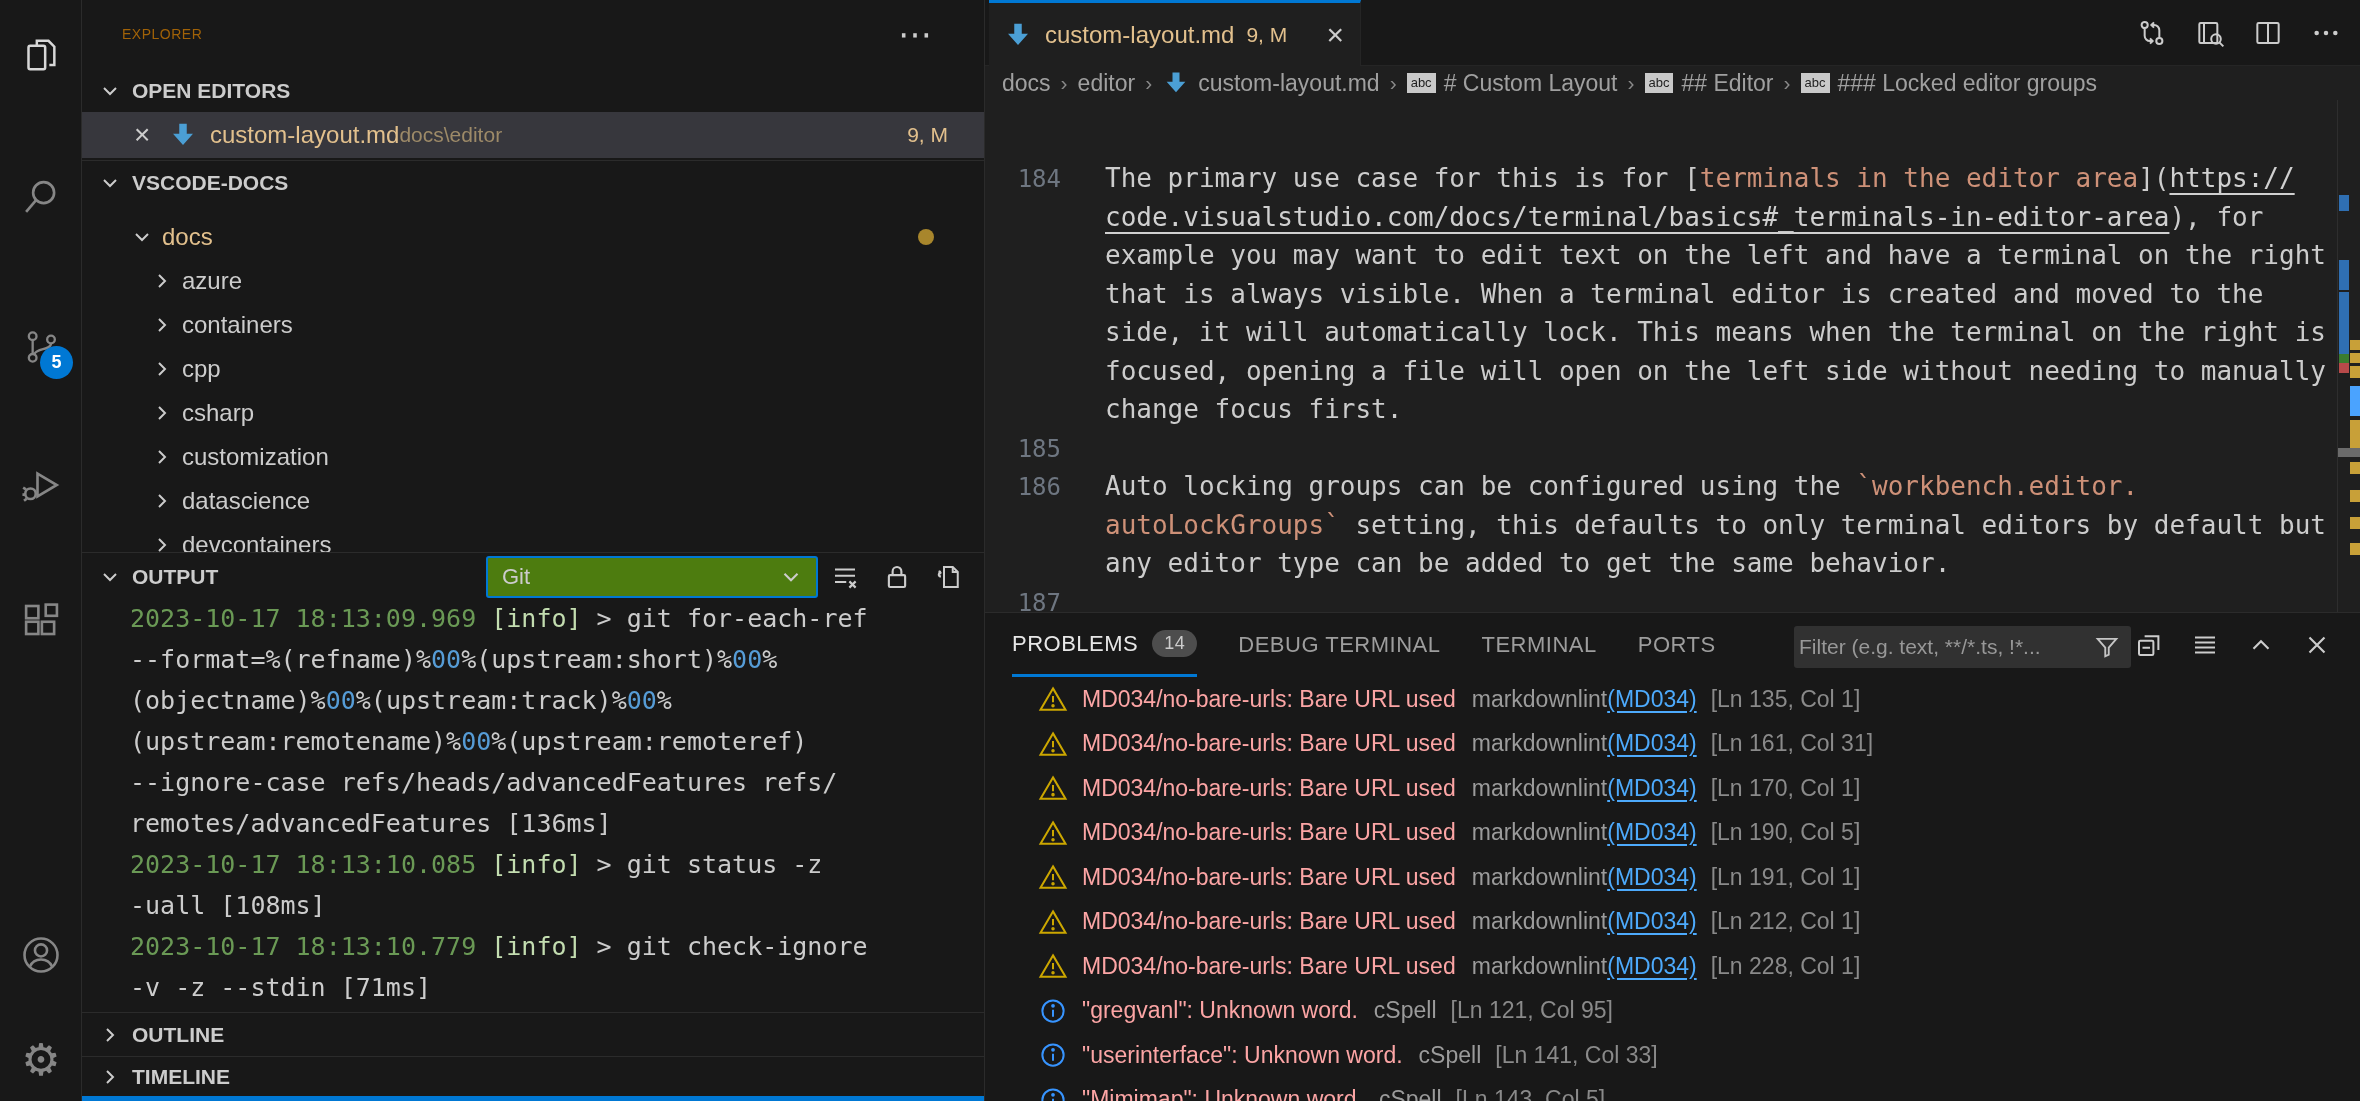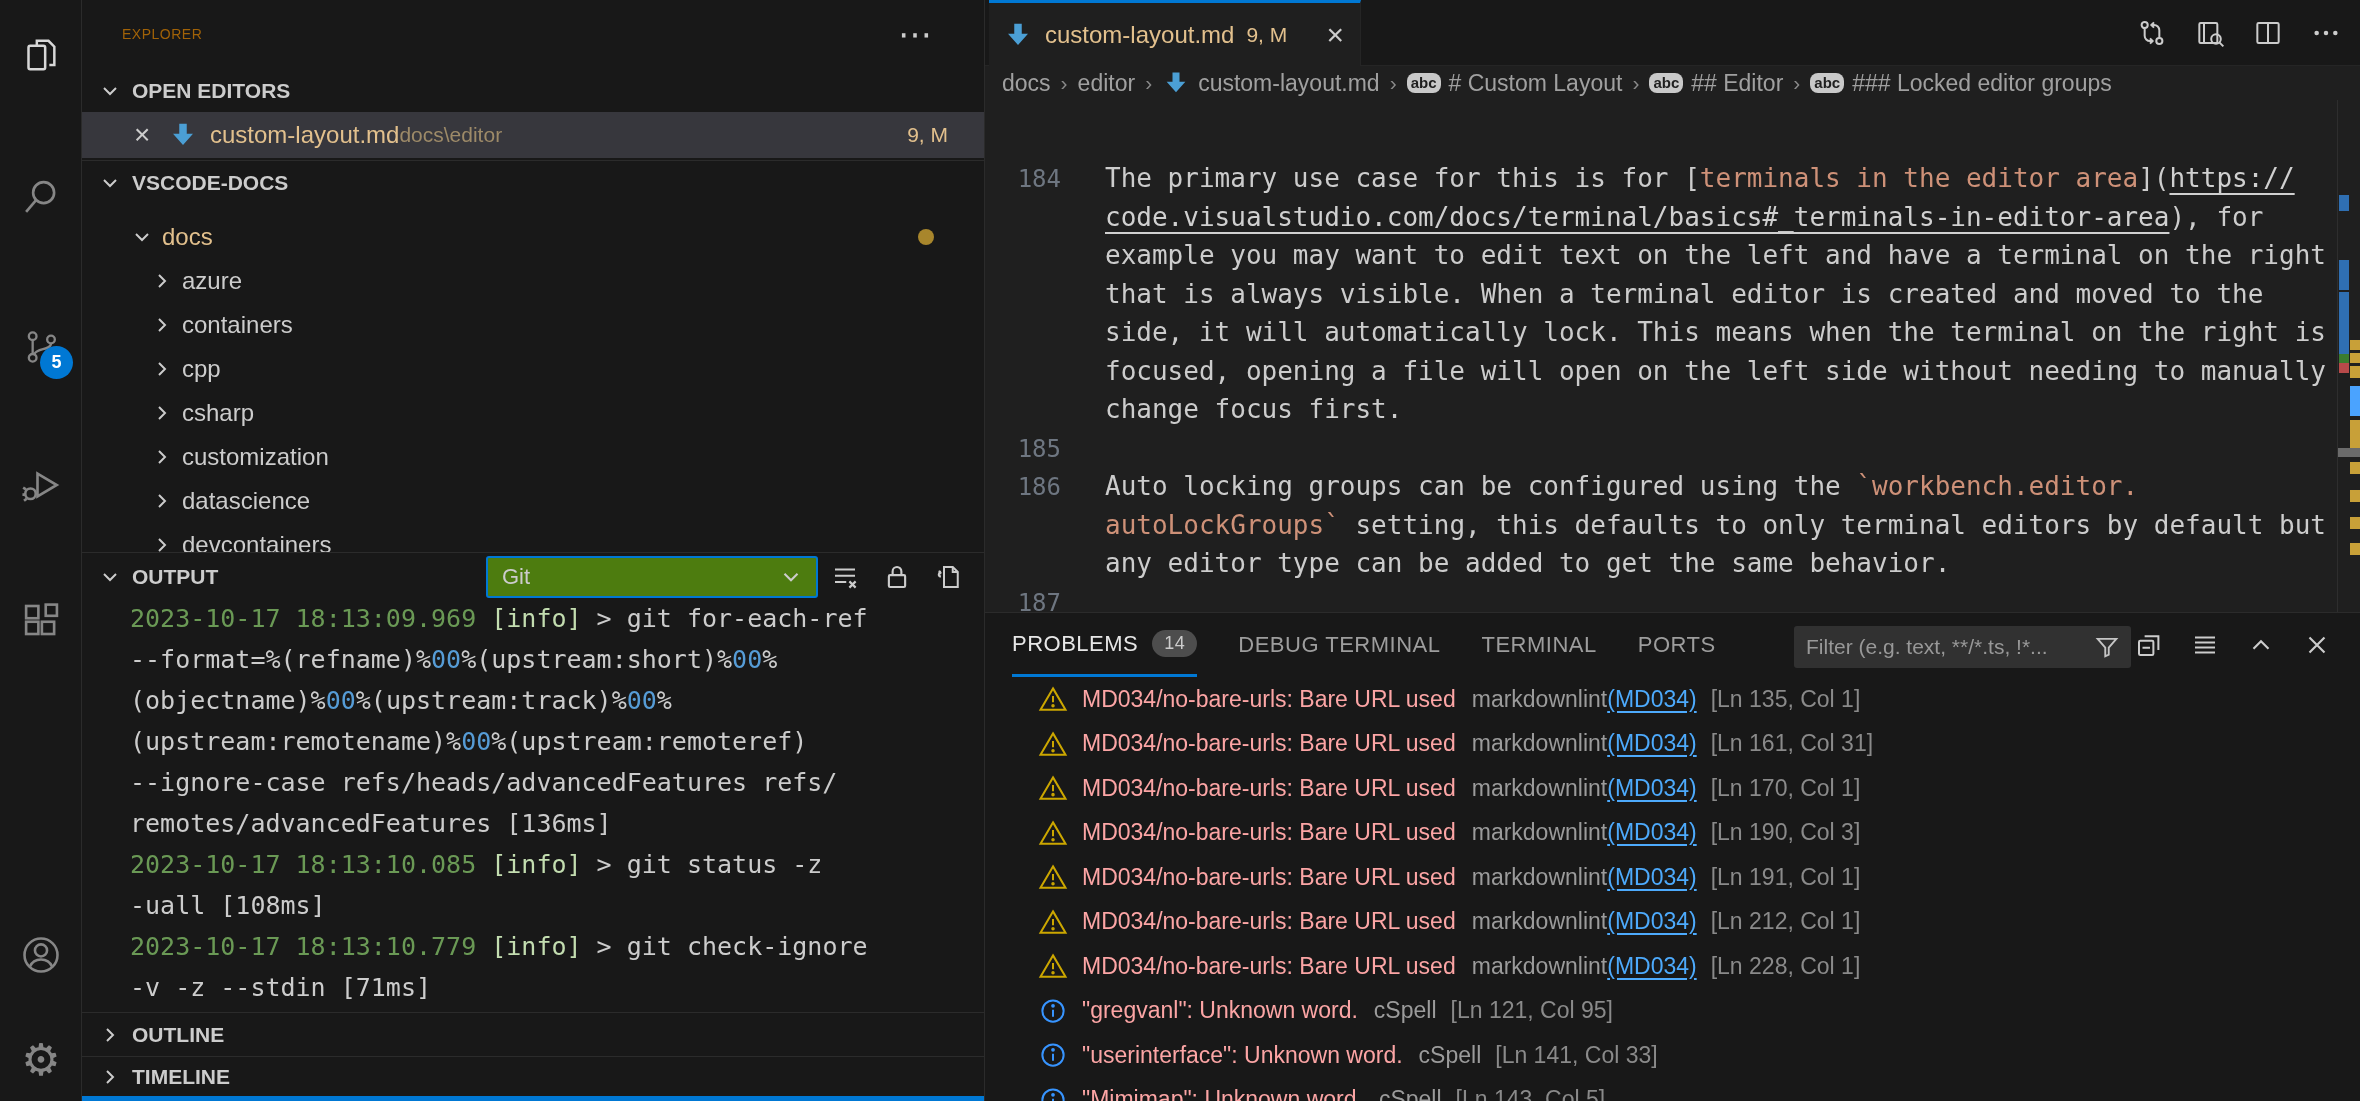--- a/index.html
+++ b/index.html
@@ -71,41 +71,41 @@
   .tab-label { color:#e2c08d; font-size:24px; }
   .tab-badge { color:#e2c08d; font-size:21px; margin-left:12px; }
   .tab-close { margin-left:auto; margin-right:16px; color:#cccccc; font-size:30px; }
   .editor-actions { position:absolute; right:18px; top:0; height:66px; display:flex; align-items:center; gap:26px; color:#c5c5c5; }
 
   .breadcrumbs { position:absolute; left:0; top:66px; width:100%; height:34px; background:#1f1f1f; display:flex; align-items:center;
     padding-left:17px; font-size:23px; color:#a0a0a0; white-space:nowrap; }
   .bc-sep { margin:0 10px; color:#8a8a8a; font-size:21px; }
   .bc-item { display:flex; align-items:center; cursor:pointer; }
   .bc-item .md-ico { margin-right:8px; }
-  .abc-box { display:inline-block; background:#c9c9c9; color:#1f1f1f; font-size:15px; font-weight:700; border-radius:8px;
+  .abc-box { display:inline-block; background:#c9c9c9; color:#1f1f1f; font-size:13px; font-weight:400; border-radius:0;
     padding:1px 4px; margin-right:8px; line-height:18px; }
 
   .editor { position:absolute; left:0; top:100px; width:100%; height:512px; background:#1f1f1f; overflow:hidden; }
   .ed-lines { position:absolute; left:0; top:19px; width:1350px;margin-top:40px; }
   .ed-row { height:38.5px; line-height:38.5px; font-family:"DejaVu Sans Mono", monospace; font-size:26px; white-space:pre; }
   .ed-num { display:inline-block; width:76px; text-align:right; color:#6e7681; font-size:24px; padding-right:0; }
   .ed-text { margin-left:44px; }
   .ed-fg { color:#cccccc; } .ed-str { color:#ce9178; }
   .ed-link { color:#d0d0d0; text-decoration:underline; text-underline-offset:6px; cursor:pointer; }
 
   .ruler { position:absolute; right:0; top:0; width:23px; height:512px; border-left:1px solid #2e2e2e; }
   .rmark { position:absolute; }
 
   .panel { position:absolute; left:0; top:612px; width:100%; height:489px; background:#181818; border-top:1px solid #2b2b2b; }
   .panel-tabs { position:absolute; left:27px; top:0; height:64px; display:flex; align-items:center; gap:41px; }
   .panel-tab { display:flex; align-items:center; height:64px; font-size:22px; letter-spacing:.5px; color:#9d9d9d; cursor:pointer; }
   .panel-tab.active { color:#e7e7e7; border-bottom:3px solid #0078d4; }
   .ptab-badge { margin-left:14px; background:#4d4d4d; color:#cccccc; font-size:18px; border-radius:20px; padding:3px 12px; }
   .panel-filter { position:absolute; left:809px; top:13px; width:337px; height:42px; background:#313131; border-radius:3px;
-    display:flex; align-items:center; padding:0 10px 0 12px; }
+    display:flex; align-items:center; padding:0 10px 0 5px; }
   .panel-filter input { flex:1; background:transparent; border:none; outline:none; color:#cccccc; font-size:21px; font-family:inherit; min-width:0; }
   .panel-filter input::placeholder { color:#989898; }
   .panel-actions { position:absolute; right:28px; top:0; height:64px; display:flex; align-items:center; gap:26px; color:#c5c5c5; }
 
   .problems { position:absolute; left:0; top:64px; width:100%; height:425px; overflow:hidden; }
   .prob-row { height:44.5px; display:flex; align-items:center; padding-left:53px; cursor:pointer; font-size:23px; white-space:nowrap; }
   .prob-row .sev { margin-right:14px; }
   .prob-msg { color:#fca5a5; }
   .prob-src { color:#9b9b9b; margin-left:16px; }
   .prob-code { color:#4daafc; text-decoration:underline; text-underline-offset:4px; cursor:pointer; }
@@ -529,21 +529,21 @@
           <div class="prob-row">
             <span class="sev">
               <svg width="30" height="30" viewBox="0 0 24 24" fill="none" stroke="#cca700" stroke-width="1.6">
                 <path d="M12 3.5L22 20.5H2z"></path>
                 <path d="M12 9.5v5"></path>
                 <circle cx="12" cy="17.3" r="0.6" fill="#cca700"></circle>
               </svg>
             </span>
             <span class="prob-msg">MD034/no-bare-urls: Bare URL used</span>
             <span class="prob-src">markdownlint<span class="prob-code">(MD034)</span></span>
-            <span class="prob-pos">[Ln 190, Col 3]</span>
+            <span class="prob-pos">[Ln 190, Col 5]</span>
           </div>
           <div class="prob-row">
             <span class="sev">
               <svg width="30" height="30" viewBox="0 0 24 24" fill="none" stroke="#cca700" stroke-width="1.6">
                 <path d="M12 3.5L22 20.5H2z"></path>
                 <path d="M12 9.5v5"></path>
                 <circle cx="12" cy="17.3" r="0.6" fill="#cca700"></circle>
               </svg>
             </span>
             <span class="prob-msg">MD034/no-bare-urls: Bare URL used</span>

